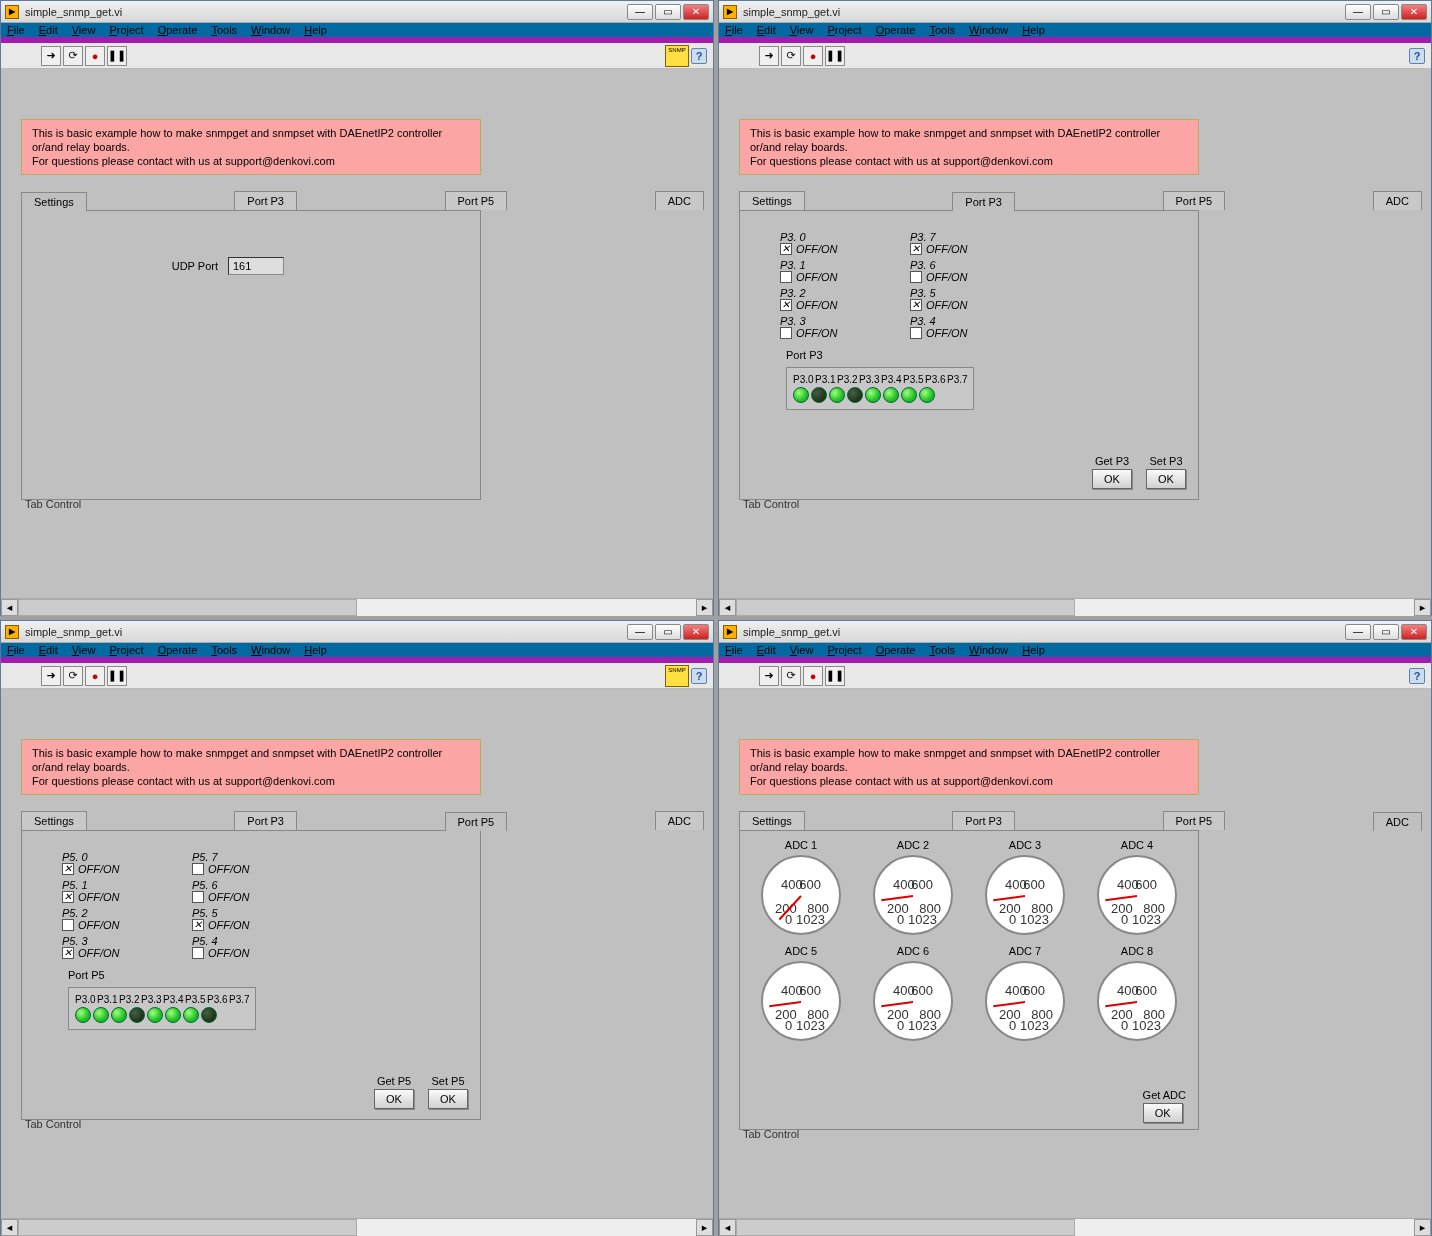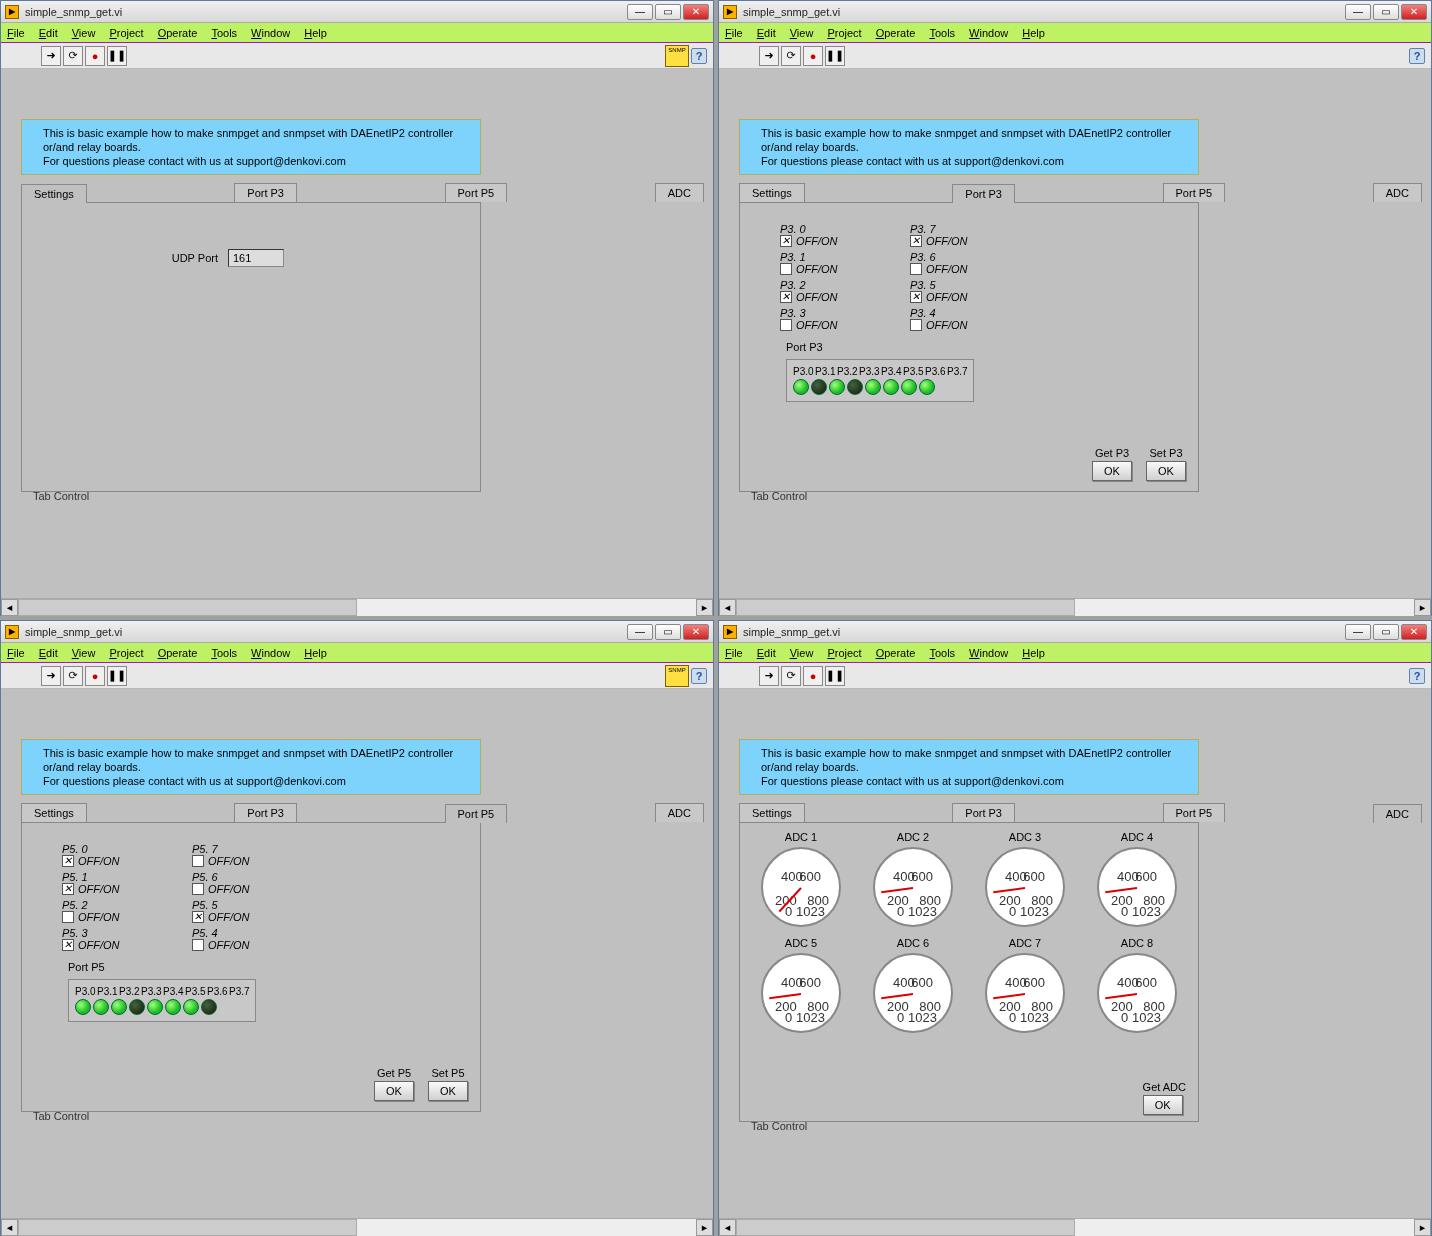--- a/index.html
+++ b/index.html
@@ -5,36 +5,36 @@
 *{box-sizing:border-box;margin:0;padding:0;font-family:Tahoma,Arial,sans-serif;font-size:11px;}
 body{background:#a0a0a0;padding:0;width:1432px;height:1236px;}
 .grid{display:grid;grid-template-columns:1fr 1fr;grid-template-rows:1fr 1fr;width:100%;height:100%;gap:4px;}
 .window{background:#e8e8e8;border:1px solid #5a7aa0;display:flex;flex-direction:column;position:relative;}
 .titlebar{height:22px;background:linear-gradient(to bottom,#f0f0f0,#d8d8d8);display:flex;align-items:center;padding:0 4px;border-bottom:1px solid #aaa;}
 .lv-icon{width:14px;height:14px;background:#ffb000;border:1px solid #806000;margin-right:6px;display:flex;align-items:center;justify-content:center;font-size:8px;color:#000;font-weight:bold;}
 .title-text{flex:1;color:#222;}
 .wcontrols{display:flex;gap:2px;}
 .wbtn{width:26px;height:16px;border:1px solid #888;background:linear-gradient(#fff,#ddd);display:flex;align-items:center;justify-content:center;font-size:10px;border-radius:2px;}
 .wbtn.close{background:linear-gradient(#f08080,#d02020);color:#fff;}
-.menubar{height:20px;background:#bef264;display:flex;align-items:center;padding:0 6px;gap:14px;border-bottom:1px solid #a21caf;}
+.menubar{height:20px;background:#0369a1;display:flex;align-items:center;padding:0 6px;gap:14px;border-bottom:6px solid #a21caf;}
 .menubar span{color:#000;}
 .menubar span u{text-decoration:underline;}
 .toolbar{height:26px;background:#e8e8e8;display:flex;align-items:center;padding:0 40px 0 40px;gap:2px;border-bottom:1px solid #bbb;position:relative;}
 .tbtn{width:20px;height:20px;border:1px solid #888;background:#f0f0f0;display:flex;align-items:center;justify-content:center;}
 .tbtn.rec{color:#c00;}
 .help-icon{position:absolute;right:6px;width:16px;height:16px;border:1px solid #6080b0;background:#cde;border-radius:2px;display:flex;align-items:center;justify-content:center;color:#2050a0;font-weight:bold;}
 .snmp-logo{position:absolute;right:24px;width:24px;height:22px;background:#ffe040;border:1px solid #806000;font-size:6px;text-align:center;line-height:7px;padding-top:1px;}
 .body-area{flex:1;background:#c0c0c0;padding:10px;overflow:hidden;position:relative;}
-.hintbox{background:#7dd3fc;border:1px solid #b0b060;padding:6px 21px;margin:40px 10px 8px 10px;width:460px;line-height:14px;}
+.hintbox{background:#fca5a5;border:1px solid #b0b060;padding:6px 10px;margin:40px 10px 16px 10px;width:460px;line-height:14px;}
 .hintbox .l2{}
 .tab-strip{display:flex;margin-left:10px;position:relative;z-index:2;justify-content:space-between;}
 .tab{padding:3px 12px;border:1px solid #888;background:#c8c8c8;margin-right:-1px;border-bottom:none;}
 .tab.active{background:#c0c0c0;position:relative;top:1px;}
 .tab-panel{border:1px solid #888;margin:0 10px 0 10px;width:460px;height:290px;background:#c0c0c0;position:relative;padding:20px 16px;}
-.tab-label{position:absolute;bottom:8px;left:10px;color:#333;}
+.tab-label{position:absolute;bottom:8px;left:2px;color:#333;}
 .field-row{display:flex;align-items:center;margin:10px 0;justify-content:flex-start;}
 .field-label{width:180px;text-align:right;margin-right:10px;}
 .input-inset{background:#ddd;border:1px inset #888;padding:2px 4px;width:80px;height:18px;}
 .input-inset.wide{width:80px;}
 .port-grid{display:grid;grid-template-columns:auto auto;column-gap:60px;row-gap:4px;width:200px;font-style:italic;}
 .port-item{}
 .port-name{font-size:11px;}
 .port-check{display:flex;align-items:center;gap:4px;}
 .checkbox{width:12px;height:12px;border:1px solid #555;background:#fff;display:inline-flex;align-items:center;justify-content:center;font-size:10px;line-height:10px;}
 .led-box{border:1px solid #888;background:#c8c8c8;padding:6px;display:inline-block;margin-top:6px;}

